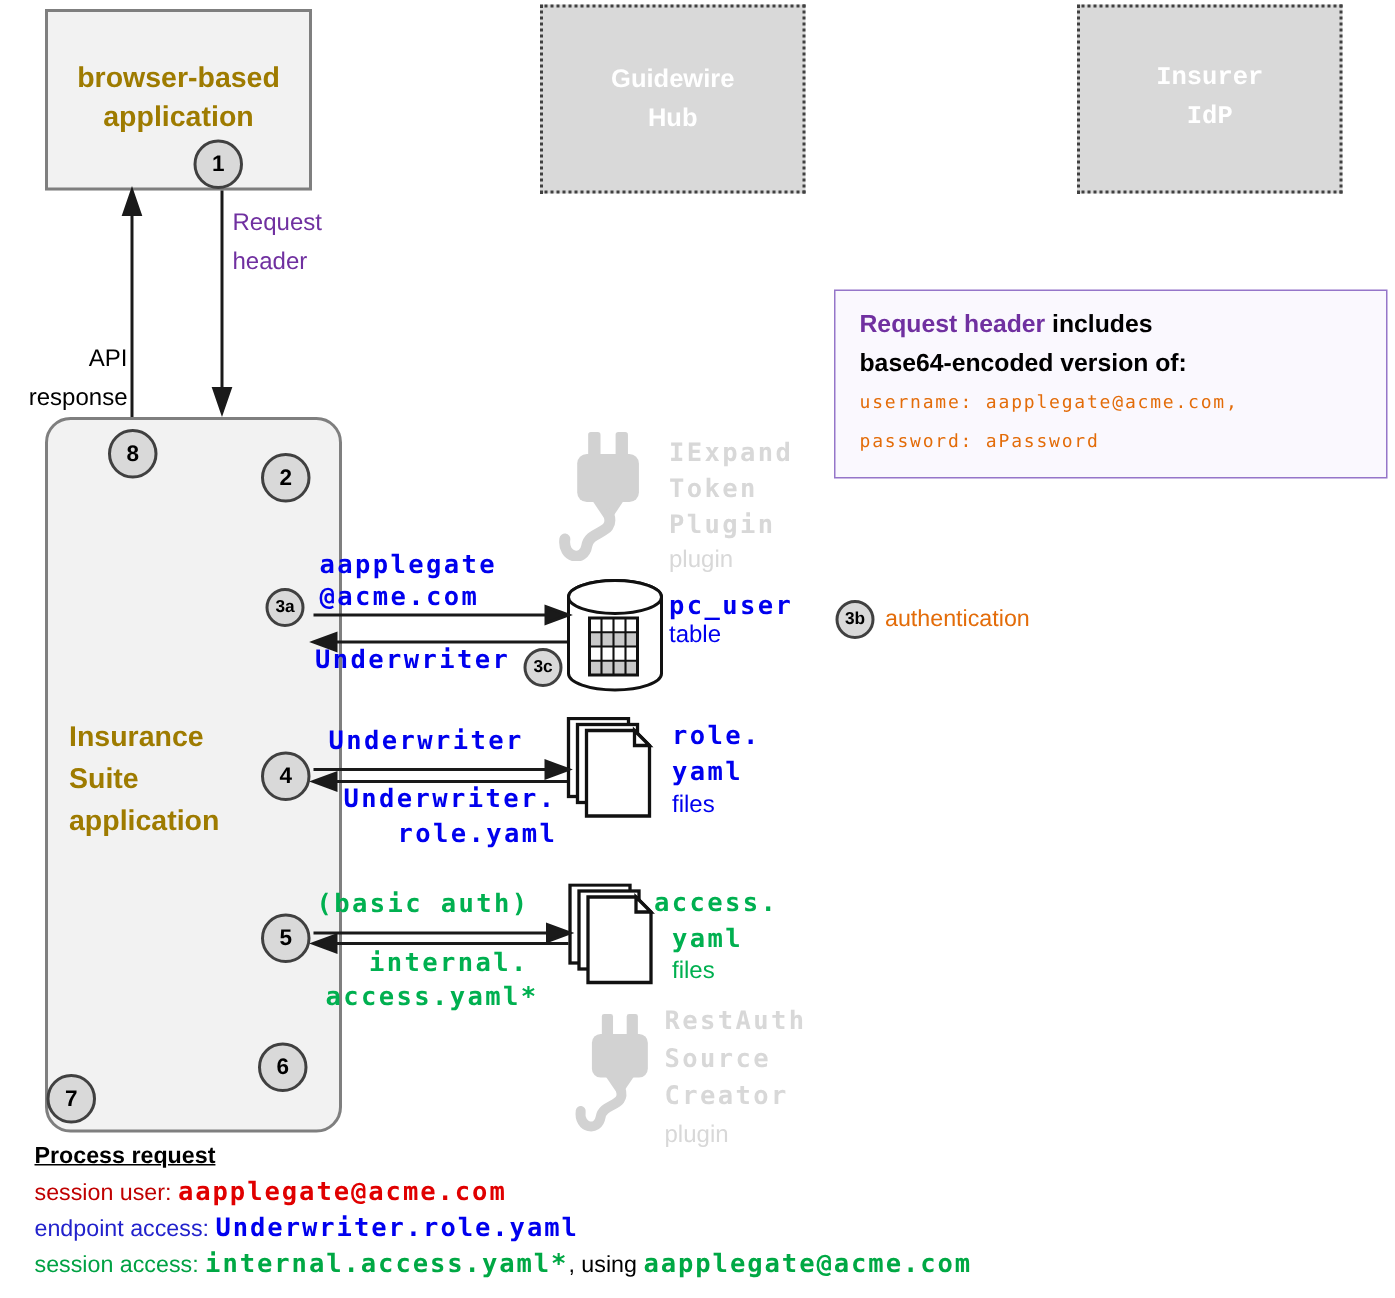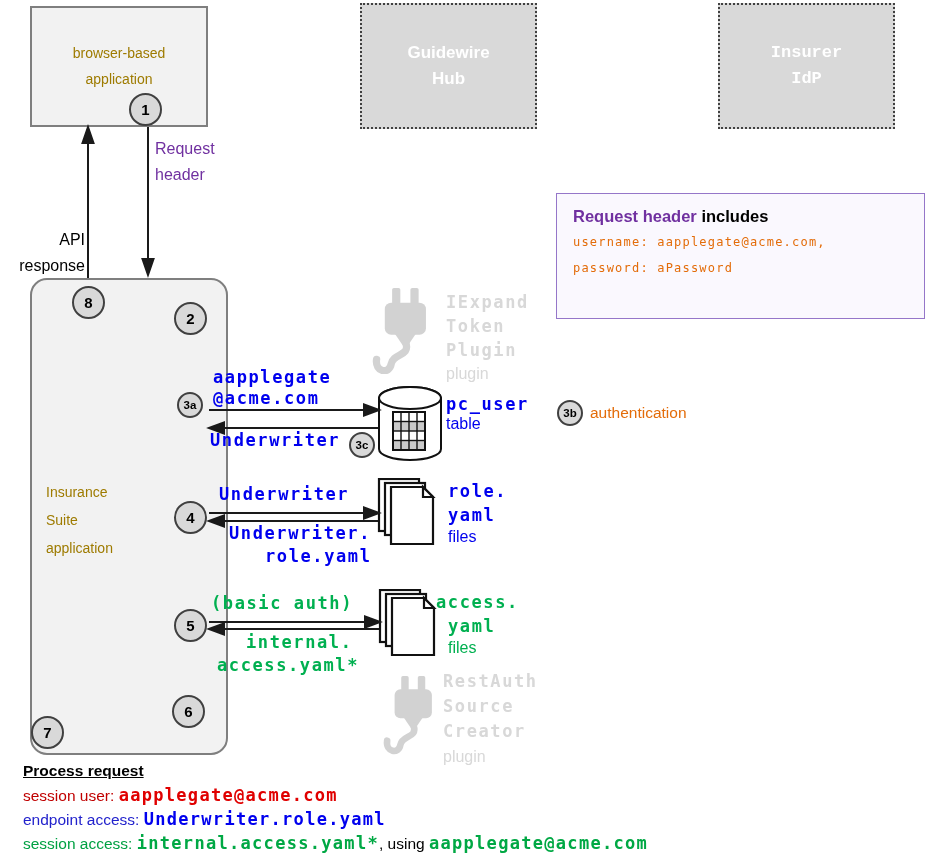--- a/index.html
+++ b/index.html
@@ -3,21 +3,21 @@
 <meta charset="utf-8">
 <style>
   html,body{margin:0;padding:0;background:#ffffff;}
   #canvas{position:relative;width:930px;height:865px;background:#ffffff;overflow:hidden;
           font-family:"Liberation Sans",sans-serif;}
   .abs{position:absolute;}
   .panel{position:absolute;background:#f2f2f2;border:2px solid #7f7f7f;box-sizing:border-box;}
   .gbox{position:absolute;background:#d9d9d9;border:2px dotted #404040;box-sizing:border-box;
         color:#ffffff;font-weight:bold;font-size:17px;line-height:26px;text-align:center;
         display:flex;align-items:center;justify-content:center;}
-  .goldtxt{color:#9e7b00;font-weight:normal;font-size:14px;line-height:26px;text-align:center;}
+  .goldtxt{color:#9e7b00;font-weight:bold;font-size:19px;line-height:26px;text-align:center;}
   .circ{position:absolute;box-sizing:border-box;width:33px;height:33px;border-radius:50%;
         background:#d9d9d9;border:2px solid #404040;color:#000;font-weight:bold;font-size:15px;
         display:flex;align-items:center;justify-content:center;z-index:6;}
   .circ.small{width:26px;height:26px;font-size:11.5px;}
   .mono{font-family:"DejaVu Sans Mono",monospace;font-weight:bold;font-size:17px;letter-spacing:1.6px;white-space:nowrap;}
   .lbl{font-weight:normal;font-size:16px;white-space:nowrap;}
   .blue{color:#0000ee;}
   .green{color:#00b050;}
   .purple{color:#7030a0;}
   .orange{color:#e36c09;}
@@ -89,20 +89,21 @@
     <div>Request</div>
     <div>header</div>
   </div>
   <div class="abs lbl" style="left:0;top:227px;width:85px;text-align:right;line-height:26px;color:#000;">
     <div>API</div>
     <div>response</div>
   </div>
 
   <div class="infobox">
     <div class="t"><span class="purple">Request header</span><span> includes</span></div>
+    <div class="t">base64-encoded version of:</div>
     <div class="code">username: aapplegate@acme.com,</div>
     <div class="code">password: aPassword</div>
   </div>
 
   <div class="panel" style="left:30px;top:278px;width:198px;height:477px;border-radius:17px;">
     <div class="goldtxt abs" style="left:14px;top:198px;text-align:left;line-height:28px;">
       <div>Insurance</div>
       <div>Suite</div>
       <div>application</div>
     </div>

